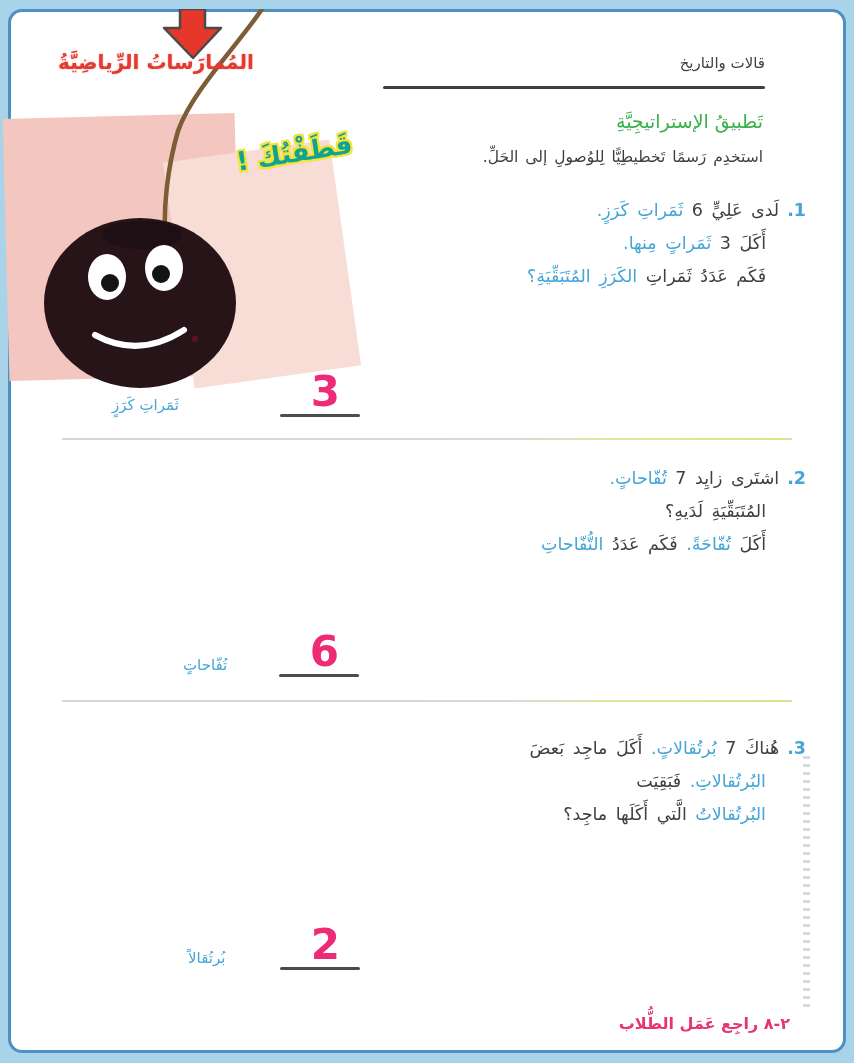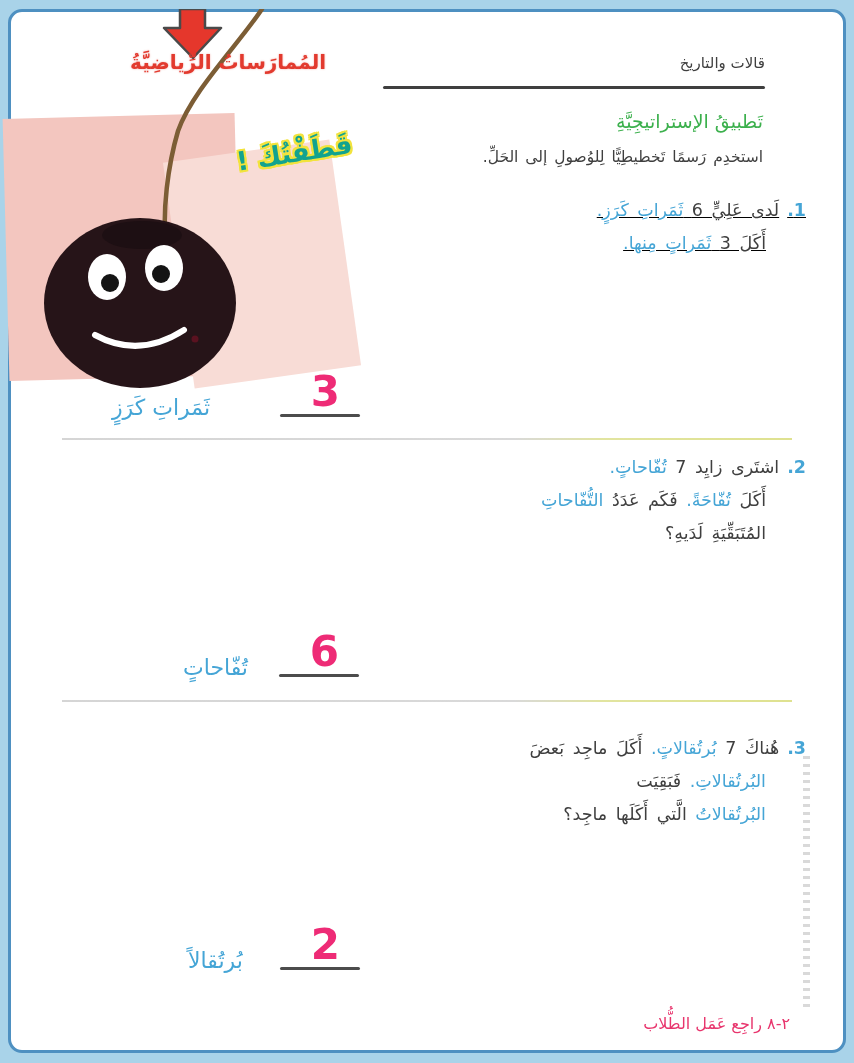--- a/index.html
+++ b/index.html
@@ -26,21 +26,21 @@
     background:#ffffff;
     border:3px solid var(--line-blue);
     border-radius:14px;
   }
   .abs{position:absolute;}
 
   
   .patch1{left:6px;top:116px;width:232px;height:262px;background:#f3c6bf;transform:rotate(-1.5deg);}
   .patch2{left:178px;top:150px;width:168px;height:228px;background:#f8dcd6;transform:rotate(-8deg);}
   .practices-title{
-    left:76px;top:50px;width:250px;text-align:right;
+    left:58px;top:50px;width:250px;text-align:left;
     color:var(--red);font-size:20px;font-weight:bold;
     text-shadow:0 0 2px rgba(226,58,46,.45);
     direction:rtl;
   }
   .wordart{
     left:183px;top:142px;width:170px;
     transform:rotate(-9deg);
     color:#12a38f;font-size:26px;font-weight:bold;
     text-shadow:2px 0 0 #f2e33d,-2px 0 0 #f2e33d,0 2px 0 #f2e33d,0 -2px 0 #f2e33d,
                 2px 2px 0 #f2e33d,-2px -2px 0 #f2e33d,2px -2px 0 #f2e33d,-2px 2px 0 #f2e33d;
@@ -53,41 +53,41 @@
   .strategy-title{right:91px;top:110px;font-size:19px;font-weight:normal;color:var(--green);}
   .strategy-instruction{right:91px;top:148px;font-size:15.5px;color:var(--body-ink);word-spacing:2px;margin-left:16px;}
 
   
   .problem{direction:rtl;}
   .problem .prob-line{font-size:17.5px;line-height:33px;color:var(--body-ink);text-align:right;word-spacing:3px;}
   .problem .prob-line.cont{padding:0 40px 0 120px;}
   .pnum{color:var(--kw-blue);font-weight:bold;margin-left:8px;}
   .kw{color:var(--kw-blue);}
   .body-seg{color:var(--body-ink);}
-  #problem-0{right:48px;top:194px;width:440px;text-decoration:underline;}
-  #problem-1{right:48px;top:451px;width:440px;}
+  #problem-0{right:48px;top:194px;width:440px;}
+  #problem-1{right:48px;top:462px;width:440px;}
   #problem-2{right:48px;top:732px;width:450px;}
 
   
   .answer{direction:rtl;}
   #answer-0{left:112px;top:368px;width:248px;height:54px;}
   #answer-1{left:183px;top:628px;width:176px;height:54px;}
   #answer-2{left:188px;top:921px;width:172px;height:54px;}
   .ans-line{position:absolute;right:0;bottom:5px;width:80px;height:3.5px;background:#4c4c4c;border-radius:2px;}
   .ans-num{position:absolute;right:20px;bottom:9px;font-size:42px;line-height:1;font-weight:bold;color:var(--pink);}
-  .ans-unit{position:absolute;left:0;bottom:2px;font-size:22px;color:var(--kw-blue);white-space:nowrap;}
+  .ans-unit{position:absolute;left:0;bottom:8px;font-size:15px;color:var(--kw-blue);white-space:nowrap;}
 
   
   .divider{left:62px;width:730px;height:2px;opacity:.95;
     background:linear-gradient(to left,#dde08a 0%,#e0e39b 26%,#d7d7d7 38%,#d3d3d3 100%);}
   #divider-1{top:438px;}
   #divider-2{top:700px;}
 
   
-  .footer-ref{right:64px;top:1014px;font-size:16px;font-weight:normal;color:#e8356d;}
+  .footer-ref{right:64px;top:1014px;font-size:16px;font-weight:bold;color:#e8356d;}
 
   
   .vstrip{left:803px;top:756px;width:7px;height:254px;opacity:.5;
     background:repeating-linear-gradient(to bottom,#b3b3b3 0 3px,transparent 3px 8px);}
 </style>
 </head>
 <body>
 
 <div class="page"></div>
 
@@ -120,27 +120,28 @@
 <div class="abs name-date">قالات والتاريخ</div>
 <div class="abs name-date-line"></div>
 
 <div class="abs strategy-title">تَطبيقُ الإستراتيجِيَّةِ</div>
 <div class="abs strategy-instruction">استخدِم رَسمًا تَخطيطِيًّا لِلوُصولِ إلى الحَلِّ.</div>
 
 <div id="problem-0" class="abs problem">
   <div class="lines">
       <div class="prob-line"><span class="pnum">1.</span><span class="body-seg">لَدى عَلِيٍّ 6 </span><span class="kw">ثَمَراتِ كَرَزٍ.</span></div>
       <div class="prob-line cont"><span class="body-seg">أَكَلَ 3 </span><span class="kw">ثَمَراتٍ مِنها.</span></div>
+      <div class="prob-line cont"><span class="body-seg">فَكَم عَدَدُ ثَمَراتِ </span><span class="kw">الكَرَزِ المُتَبَقِّيَةِ؟</span></div>
     </div>
 </div>
 <div id="problem-1" class="abs problem">
   <div class="lines">
       <div class="prob-line"><span class="pnum">2.</span><span class="body-seg">اشتَرى زايِد 7 </span><span class="kw">تُفّاحاتٍ.</span></div>
+      <div class="prob-line cont"><span class="body-seg">المُتَبَقِّيَةِ لَدَيهِ؟</span></div>
       <div class="prob-line cont"><span class="body-seg">أَكَلَ </span><span class="kw">تُفّاحَةً. </span><span class="body-seg">فَكَم عَدَدُ </span><span class="kw">التُّفّاحاتِ</span></div>
-      <div class="prob-line cont"><span class="body-seg">المُتَبَقِّيَةِ لَدَيهِ؟</span></div>
     </div>
 </div>
 <div id="problem-2" class="abs problem">
   <div class="lines">
       <div class="prob-line"><span class="pnum">3.</span><span class="body-seg">هُناكَ 7 </span><span class="kw">بُرتُقالاتٍ. </span><span class="body-seg">أَكَلَ ماجِد بَعضَ</span></div>
       <div class="prob-line cont"><span class="kw">البُرتُقالاتِ. </span><span class="body-seg">فَبَقِيَت</span></div>
       <div class="prob-line cont"><span class="kw">البُرتُقالاتُ </span><span class="body-seg">الَّتي أَكَلَها ماجِد؟</span></div>
     </div>
 </div>
 

